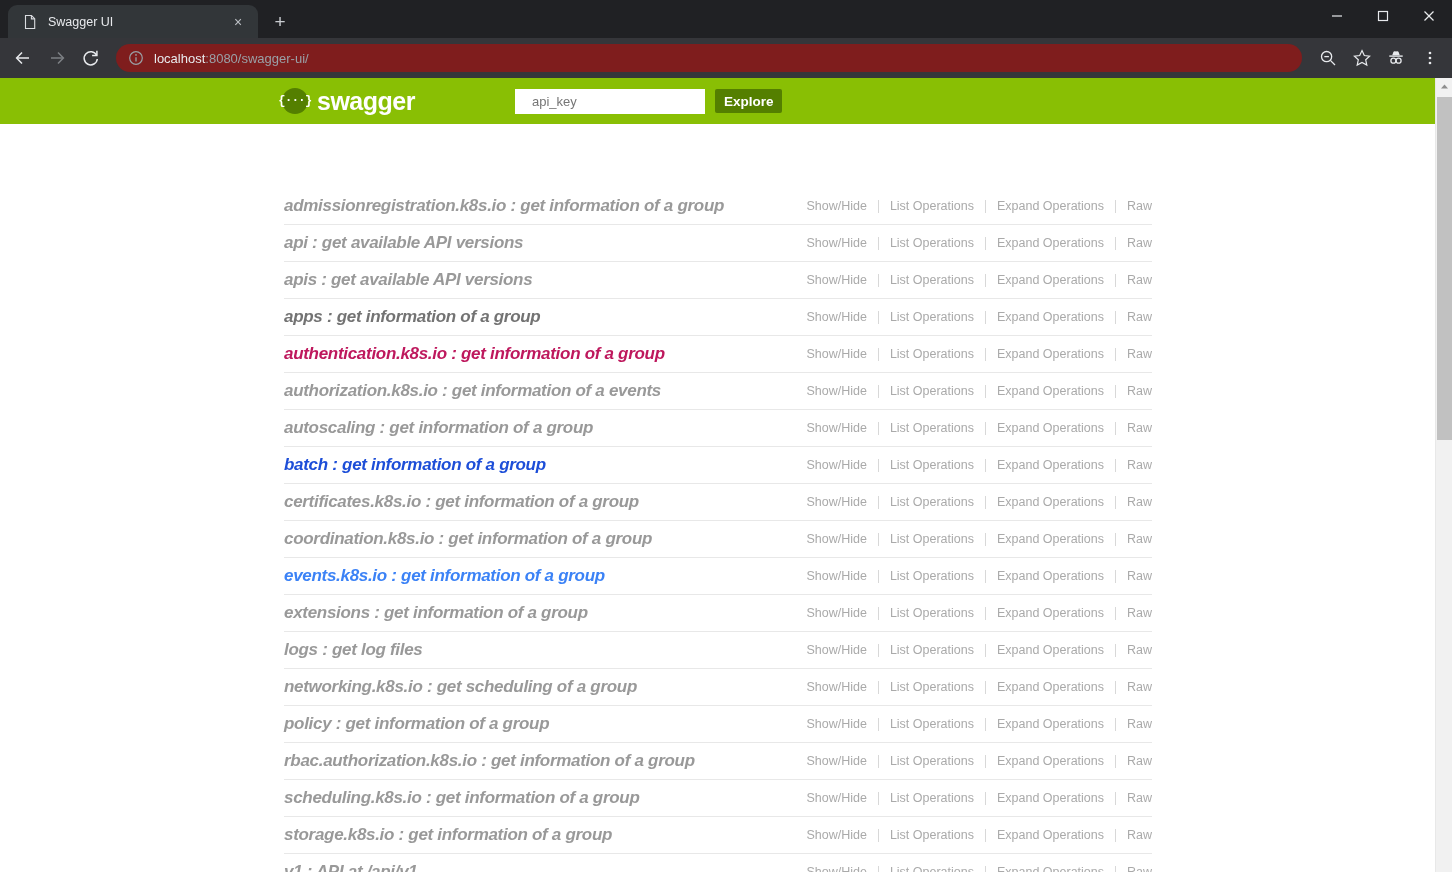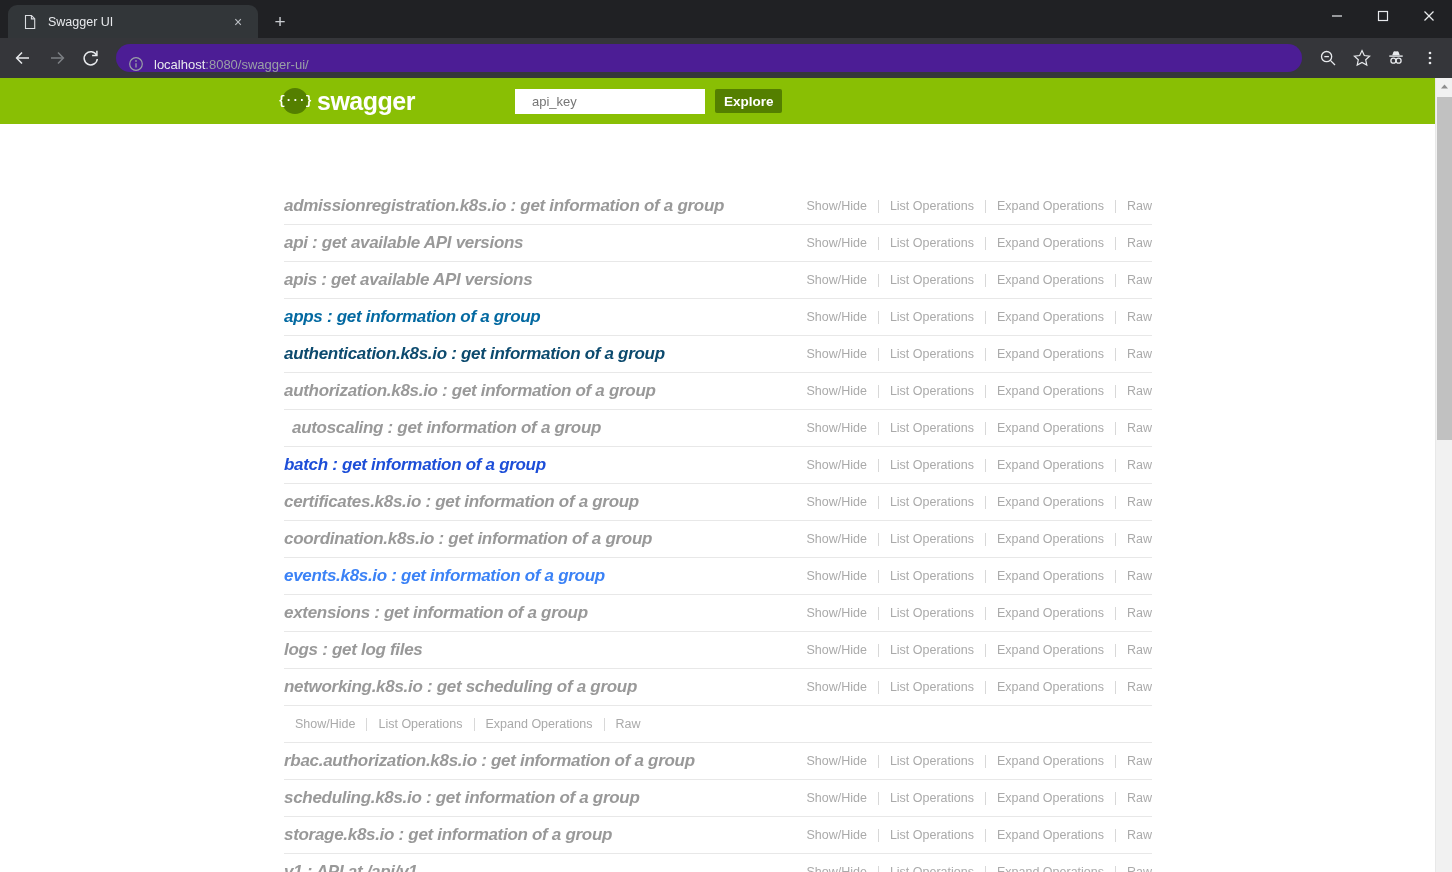--- a/index.html
+++ b/index.html
@@ -65,23 +65,23 @@
     display: flex; align-items: center;
     padding: 0 8px;
   }
   .navbtn {
     width: 30px; height: 30px; margin-right: 4px;
     display:flex; align-items:center; justify-content:center;
     border-radius: 50%;
   }
   .omnibox {
     flex: 1 1 auto; height: 28px;
-    background: #4c1d95;
+    background: #7f1d1d;
     border-radius: 14px;
-    display: flex; align-items: flex-end;
+    display: flex; align-items: center;
     padding: 0 12px;
     margin: 0 6px 0 6px;
     max-width: 1254px;
   }
   .omni-info { width: 16px; height:16px; flex:0 0 16px; margin-right: 10px; }
   .omni-url { font-size: 13px; color: #9aa0a6; white-space: nowrap; }
   .omni-url b { color: #e8eaed; font-weight: 400; }
   .tb-icons { display: flex; align-items: center; }
   .tbi {
     width: 28px; height: 28px; margin-left: 6px;
@@ -362,57 +362,57 @@
                 <a href="#">Show/Hide</a>
                 <span class="res-sep"></span>
                 <a href="#">List Operations</a>
                 <span class="res-sep"></span>
                 <a href="#">Expand Operations</a>
                 <span class="res-sep"></span>
                 <a href="#">Raw</a>
               </div>
             </div>
             <div class="resource">
-              <a class="res-title" href="#" style="text-decoration: none; color: #0369a1;">apps : get information of a group</a>
-              <div class="res-ops">
-                <a href="#">Show/Hide</a>
-                <span class="res-sep"></span>
-                <a href="#">List Operations</a>
-                <span class="res-sep"></span>
-                <a href="#">Expand Operations</a>
-                <span class="res-sep"></span>
-                <a href="#">Raw</a>
-              </div>
-            </div>
-            <div class="resource">
-              <a class="res-title" href="#" style="text-decoration: none; color: #0c4a6e;">authentication.k8s.io : get information of a group</a>
-              <div class="res-ops">
-                <a href="#">Show/Hide</a>
-                <span class="res-sep"></span>
-                <a href="#">List Operations</a>
-                <span class="res-sep"></span>
-                <a href="#">Expand Operations</a>
-                <span class="res-sep"></span>
-                <a href="#">Raw</a>
-              </div>
-            </div>
-            <div class="resource">
-              <a class="res-title" href="#" style="text-decoration: none; color: rgb(153, 153, 153);">authorization.k8s.io : get information of a group</a>
-              <div class="res-ops">
-                <a href="#">Show/Hide</a>
-                <span class="res-sep"></span>
-                <a href="#">List Operations</a>
-                <span class="res-sep"></span>
-                <a href="#">Expand Operations</a>
-                <span class="res-sep"></span>
-                <a href="#">Raw</a>
-              </div>
-            </div>
-            <div class="resource">
-              <a class="res-title" href="#" style="text-decoration: none; color: rgb(153, 153, 153); margin-left: 8px;">autoscaling : get information of a group</a>
+              <a class="res-title" href="#" style="text-decoration: none; color: #737373;">apps : get information of a group</a>
+              <div class="res-ops">
+                <a href="#">Show/Hide</a>
+                <span class="res-sep"></span>
+                <a href="#">List Operations</a>
+                <span class="res-sep"></span>
+                <a href="#">Expand Operations</a>
+                <span class="res-sep"></span>
+                <a href="#">Raw</a>
+              </div>
+            </div>
+            <div class="resource">
+              <a class="res-title" href="#" style="text-decoration: none; color: #be185d;">authentication.k8s.io : get information of a group</a>
+              <div class="res-ops">
+                <a href="#">Show/Hide</a>
+                <span class="res-sep"></span>
+                <a href="#">List Operations</a>
+                <span class="res-sep"></span>
+                <a href="#">Expand Operations</a>
+                <span class="res-sep"></span>
+                <a href="#">Raw</a>
+              </div>
+            </div>
+            <div class="resource">
+              <a class="res-title" href="#" style="text-decoration: none; color: rgb(153, 153, 153);">authorization.k8s.io : get information of a events</a>
+              <div class="res-ops">
+                <a href="#">Show/Hide</a>
+                <span class="res-sep"></span>
+                <a href="#">List Operations</a>
+                <span class="res-sep"></span>
+                <a href="#">Expand Operations</a>
+                <span class="res-sep"></span>
+                <a href="#">Raw</a>
+              </div>
+            </div>
+            <div class="resource">
+              <a class="res-title" href="#" style="text-decoration: none; color: rgb(153, 153, 153);">autoscaling : get information of a group</a>
               <div class="res-ops">
                 <a href="#">Show/Hide</a>
                 <span class="res-sep"></span>
                 <a href="#">List Operations</a>
                 <span class="res-sep"></span>
                 <a href="#">Expand Operations</a>
                 <span class="res-sep"></span>
                 <a href="#">Raw</a>
               </div>
             </div>
@@ -494,20 +494,21 @@
                 <a href="#">Show/Hide</a>
                 <span class="res-sep"></span>
                 <a href="#">List Operations</a>
                 <span class="res-sep"></span>
                 <a href="#">Expand Operations</a>
                 <span class="res-sep"></span>
                 <a href="#">Raw</a>
               </div>
             </div>
             <div class="resource">
+              <a class="res-title" href="#" style="text-decoration: none; color: rgb(153, 153, 153);">policy : get information of a group</a>
               <div class="res-ops">
                 <a href="#">Show/Hide</a>
                 <span class="res-sep"></span>
                 <a href="#">List Operations</a>
                 <span class="res-sep"></span>
                 <a href="#">Expand Operations</a>
                 <span class="res-sep"></span>
                 <a href="#">Raw</a>
               </div>
             </div>

